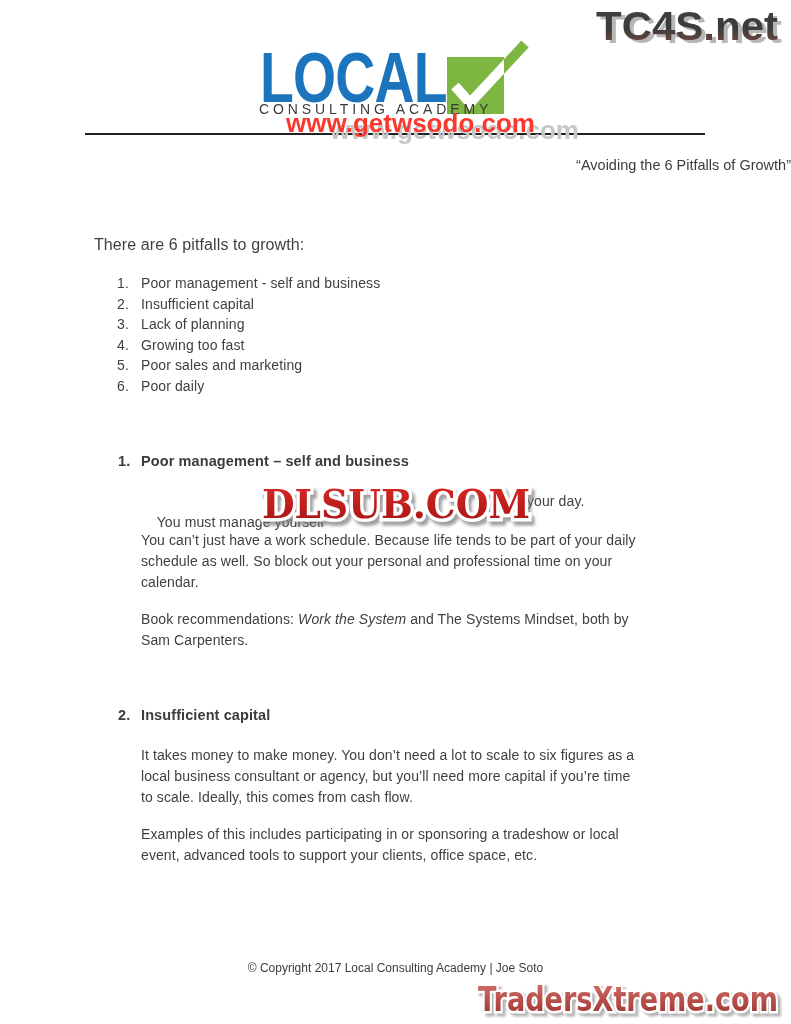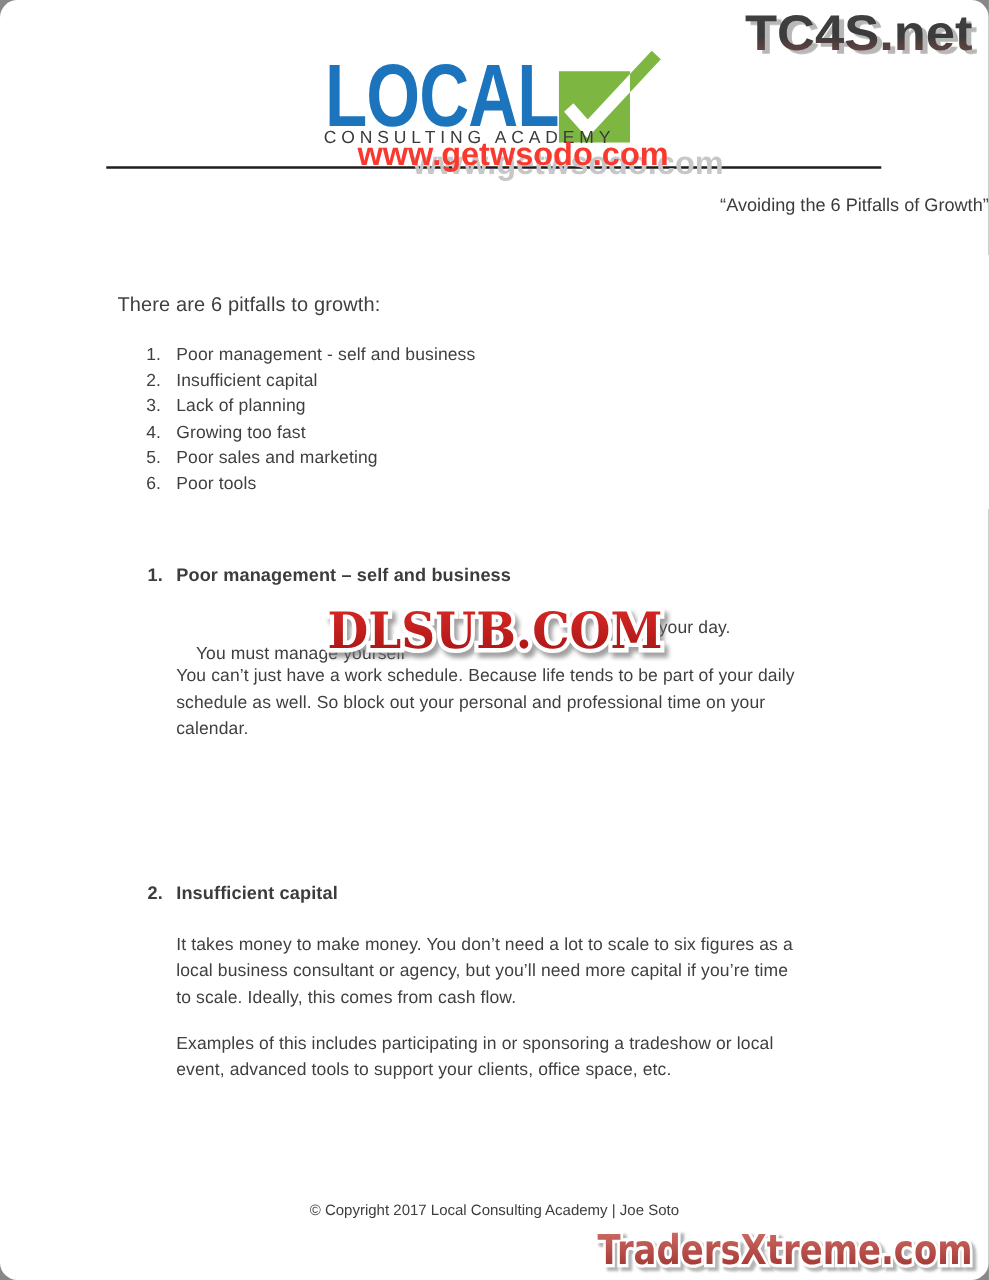--- a/index.html
+++ b/index.html
@@ -6,21 +6,20 @@
   html, body { background: #888; }
   .page {
     position: relative;
     width: 791px;
     height: 1024px;
     margin: 0 auto;
     background: #ffffff;
     overflow: hidden;
     font-family: "Liberation Sans", sans-serif;
     color: #3f3f3f;
-    border-radius: 14px;
   }
 
   
   .tc4s-svg { position: absolute; top: 0; left: 588px; }
 
   
   .logo-local {
     position: absolute; left: 260px; top: 42px;
     font-size: 71px; font-weight: 700; line-height: 1;
     letter-spacing: -1px; color: #1c75bc;
@@ -154,21 +153,21 @@
     <div class="row">
       <span class="num">4.</span>
       <span>Growing too fast</span>
     </div>
     <div class="row">
       <span class="num">5.</span>
       <span>Poor sales and marketing</span>
     </div>
     <div class="row">
       <span class="num">6.</span>
-      <span>Poor tools</span>
+      <span>Poor daily</span>
     </div>
   </div>
 
   <div class="sec-heading h1">
     <span class="num">1.</span>
     <span>Poor management – self and business</span>
   </div>
 
   <div class="para p1">
     <span>You must manage yourself</span>
@@ -182,20 +181,22 @@
         <stop offset="100%" stop-color="#a31414"></stop>
       </linearGradient>
     </defs>
     <text x="146" y="40" text-anchor="middle" font-family="DejaVu Serif, serif" font-size="40" font-weight="bold" textLength="268" lengthAdjust="spacingAndGlyphs" fill="url(#dlgrad)" stroke="#ffffff" stroke-width="7" paint-order="stroke" style="filter: drop-shadow(3px 4px 1.5px rgba(110,110,110,0.65));">DLSUB.COM</text>
   </svg>
 
   <div class="para p2">You can’t just have a work schedule. Because life tends to be part of your daily
 schedule as well. So block out your personal and professional time on your
 calendar.</div>
 
+  <div class="para p3"><span>Book recommendations: </span><span class="italic">Work the System</span><span> and The Systems Mindset, both by
+Sam Carpenters.</span></div>
 
   <div class="sec-heading h2">
     <span class="num">2.</span>
     <span>Insufficient capital</span>
   </div>
 
   <div class="para p4">It takes money to make money. You don’t need a lot to scale to six figures as a
 local business consultant or agency, but you’ll need more capital if you’re time
 to scale. Ideally, this comes from cash flow.</div>
   <div class="para p5">Examples of this includes participating in or sponsoring a tradeshow or local

